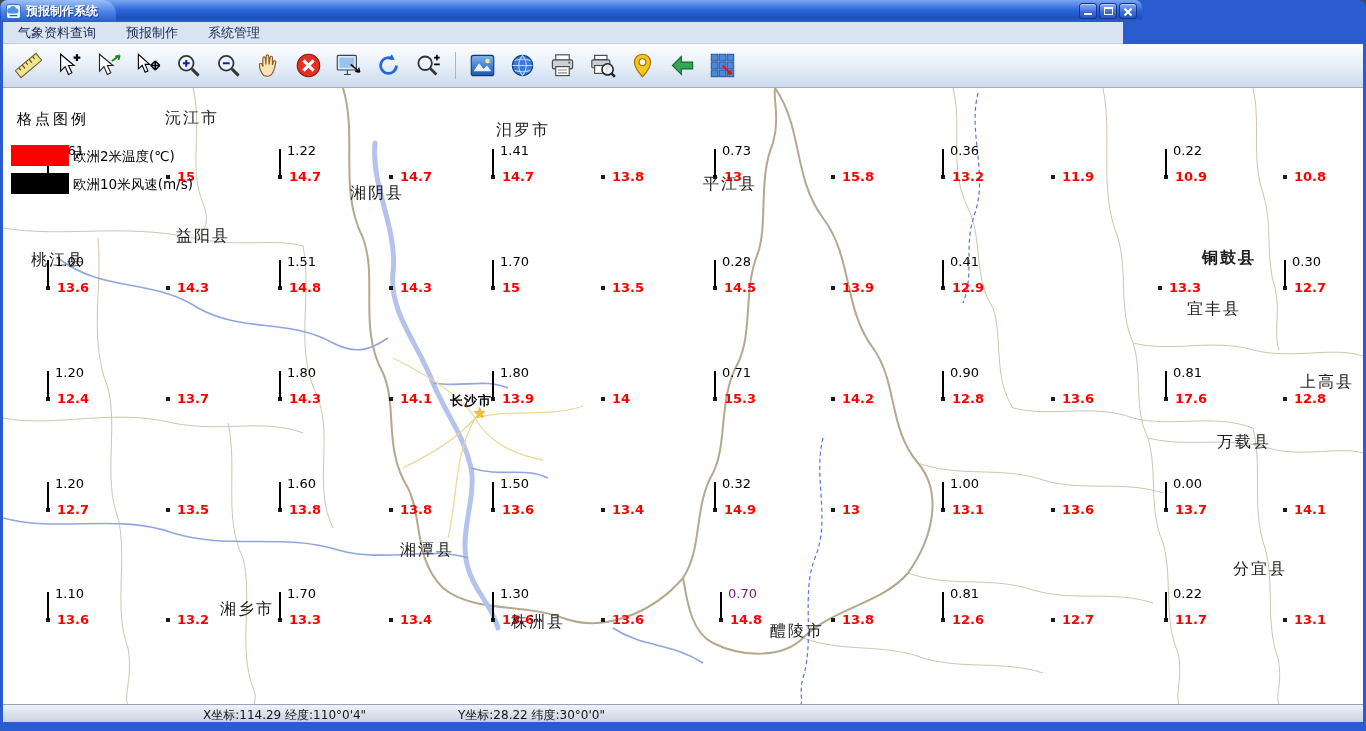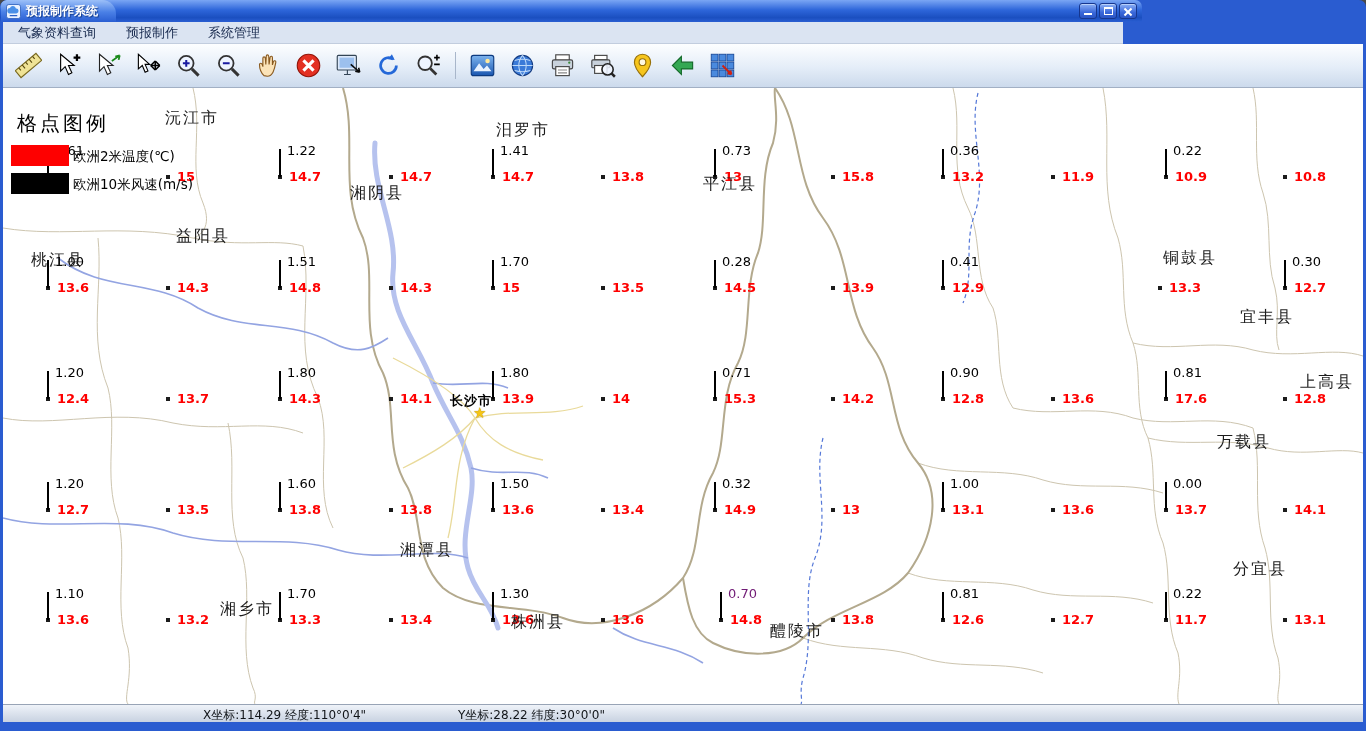--- a/index.html
+++ b/index.html
@@ -43,21 +43,21 @@
   .stm{stroke:#5578d8;fill:none;stroke-width:1.2;stroke-dasharray:4 3;}
   .maplabel{position:absolute;font-size:16px;letter-spacing:2px;color:#1c1c1c;white-space:nowrap;z-index:12;}
   .maplabel.city{font-size:13px;font-weight:bold;letter-spacing:1px;color:#000;}
   .star{position:absolute;font-size:15px;line-height:15px;color:#f5c518;text-shadow:0 0 1px #8a6a00;z-index:12;}
   .station{position:absolute;width:0;height:0;z-index:10;}
   .dot{position:absolute;left:-2px;top:-2px;width:4px;height:4px;background:#1c1c1c;}
   .barb{position:absolute;left:-1px;top:-28px;width:1.5px;height:28px;background:#000;}
   .wind{position:absolute;left:7px;top:-34px;font-size:13px;color:#000;white-space:nowrap;}
   .temp{position:absolute;left:9px;top:-8px;font-size:13px;font-weight:bold;color:#f20000;white-space:nowrap;}
   .legend{position:absolute;left:0;top:0;z-index:30;}
-  .legend-title{position:absolute;left:14px;top:22px;font-size:20px;letter-spacing:3px;color:#000;white-space:nowrap;}
+  .legend-title{position:absolute;left:14px;top:22px;font-size:15px;letter-spacing:3px;color:#000;white-space:nowrap;}
   .legend-swatch{position:absolute;width:58px;height:21px;}
   .legend-label{position:absolute;font-size:13.5px;color:#000;white-space:nowrap;}
   
   .statusbar{position:absolute;left:3px;top:704px;width:1360px;height:18px;
     background:linear-gradient(180deg,#eff3f9,#c8d2e1);border-top:1px solid #98a4b6;
     font-size:12px;color:#101418;}
   .status-x{position:absolute;left:200px;top:2px;white-space:nowrap;}
   .status-y{position:absolute;left:455px;top:2px;white-space:nowrap;}
 </style>
 </head>
@@ -277,22 +277,22 @@
       <path class="rd" d="M400,380 C430,365 455,350 472,330"></path>
     </svg>
 
     <div id="labels">
         <span class="maplabel" style="left: 162px; top: 20px;">沅江市</span>
         <span class="maplabel" style="left: 493px; top: 32px;">汨罗市</span>
         <span class="maplabel" style="left: 347px; top: 95px;">湘阴县</span>
         <span class="maplabel" style="left: 700px; top: 86px;">平江县</span>
         <span class="maplabel" style="left: 173px; top: 138px;">益阳县</span>
         <span class="maplabel" style="left: 28px; top: 162px;">桃江县</span>
-        <span class="maplabel" style="left: 1160px; top: 160px;">铜鼓县</span>
-        <span class="maplabel" style="left: 1237px; top: 211px; margin-top: 8px;">宜丰县</span>
+        <span class="maplabel" style="left: 1199px; top: 160px; font-weight: bold;">铜鼓县</span>
+        <span class="maplabel" style="left: 1184px; top: 211px;">宜丰县</span>
         <span class="maplabel" style="left: 1297px; top: 284px;">上高县</span>
         <span class="maplabel" style="left: 1214px; top: 344px;">万载县</span>
         <span class="maplabel city" style="left: 447px; top: 304px;">长沙市</span>
         <span class="maplabel" style="left: 397px; top: 452px;">湘潭县</span>
         <span class="maplabel" style="left: 217px; top: 511px;">湘乡市</span>
         <span class="maplabel" style="left: 500px; top: 524px; margin-left: 8px;">株洲县</span>
         <span class="maplabel" style="left: 767px; top: 533px;">醴陵市</span>
         <span class="maplabel" style="left: 1230px; top: 471px;">分宜县</span>
         <div class="star" style="left: 470px; top: 318px;">★</div>
       </div>

